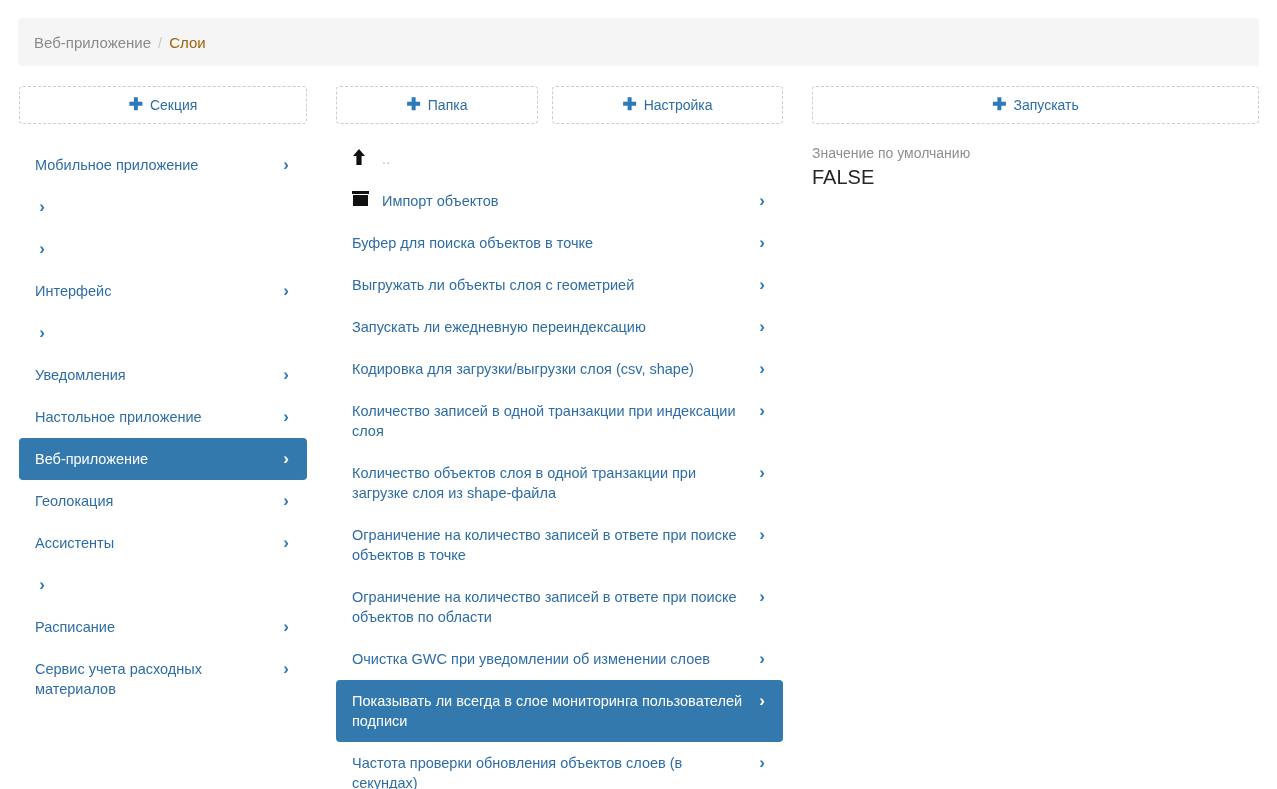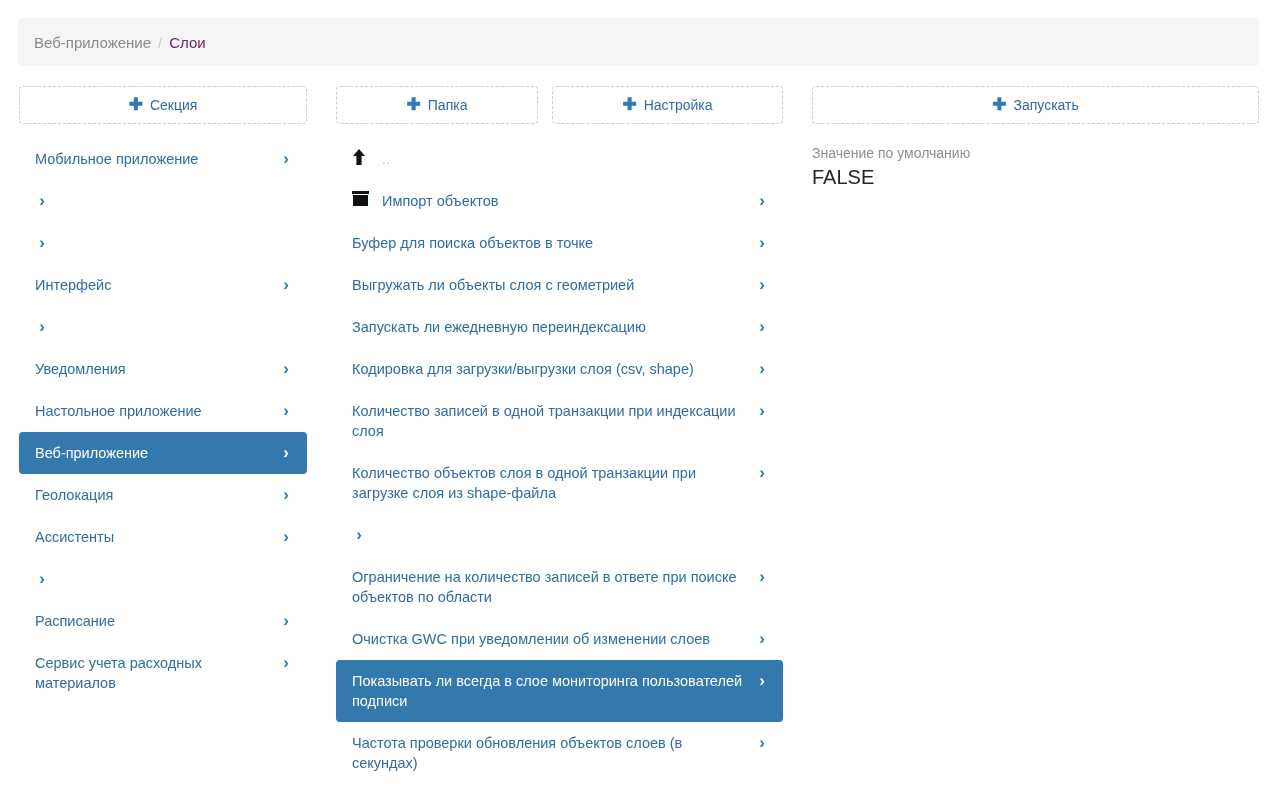--- a/index.html
+++ b/index.html
@@ -22,21 +22,21 @@
     display: flex; align-items: center;
     padding-left: 16px;
   }
   .crumb-link {
     color: #8a8a8a;
     font-size: 15px;
     text-decoration: none;
     cursor: pointer;
   }
   .crumb-sep { color: #c9c9c9; font-size: 15px; margin: 0 7px; }
-  .crumb-current { color: #701a75; font-size: 15px; }
+  .crumb-current { color: #a16207; font-size: 15px; }
 
   
   .add-btn {
     position: absolute;
     height: 38px;
     border: 1px dashed #cccccc;
     border-radius: 4px;
     background: #ffffff;
     color: #2e6da4;
     font-size: 14px;
@@ -53,21 +53,21 @@
     position: relative; top: -1px;
   }
   .add-btn .lbl { color: #2e6da4; }
   #btn-section { left: 19px;  top: 86px; width: 288px; }
   #btn-folder  { left: 336px; top: 86px; width: 202px; }
   #btn-setting { left: 552px; top: 86px; width: 231px; }
   #btn-value   { left: 812px; top: 86px; width: 447px; }
 
   
   .col { position: absolute; }
-  #sidebar  { left: 19px;  top: 138px; width: 288px; }
+  #sidebar  { left: 19px;  top: 144px; width: 288px; }
   #midcol   { left: 336px; top: 138px; width: 447px; }
 
   .row {
     position: relative;
     display: flex;
     align-items: flex-start;
     justify-content: space-between;
     padding: 11px 14px 11px 16px;
     border-radius: 4px;
     cursor: pointer;
@@ -236,20 +236,21 @@
       </div>
       <div class="row">
         <span class="row-label">Количество записей в одной транзакции при индексации слоя</span>
         <span class="chev">›</span>
       </div>
       <div class="row">
         <span class="row-label">Количество объектов слоя в одной транзакции при загрузке слоя из shape-файла</span>
         <span class="chev">›</span>
       </div>
       <div class="row">
+        <span class="row-label">Ограничение на количество записей в ответе при поиске объектов в точке</span>
         <span class="chev">›</span>
       </div>
       <div class="row">
         <span class="row-label">Ограничение на количество записей в ответе при поиске объектов по области</span>
         <span class="chev">›</span>
       </div>
       <div class="row">
         <span class="row-label">Очистка GWC при уведомлении об изменении слоев</span>
         <span class="chev">›</span>
       </div>

